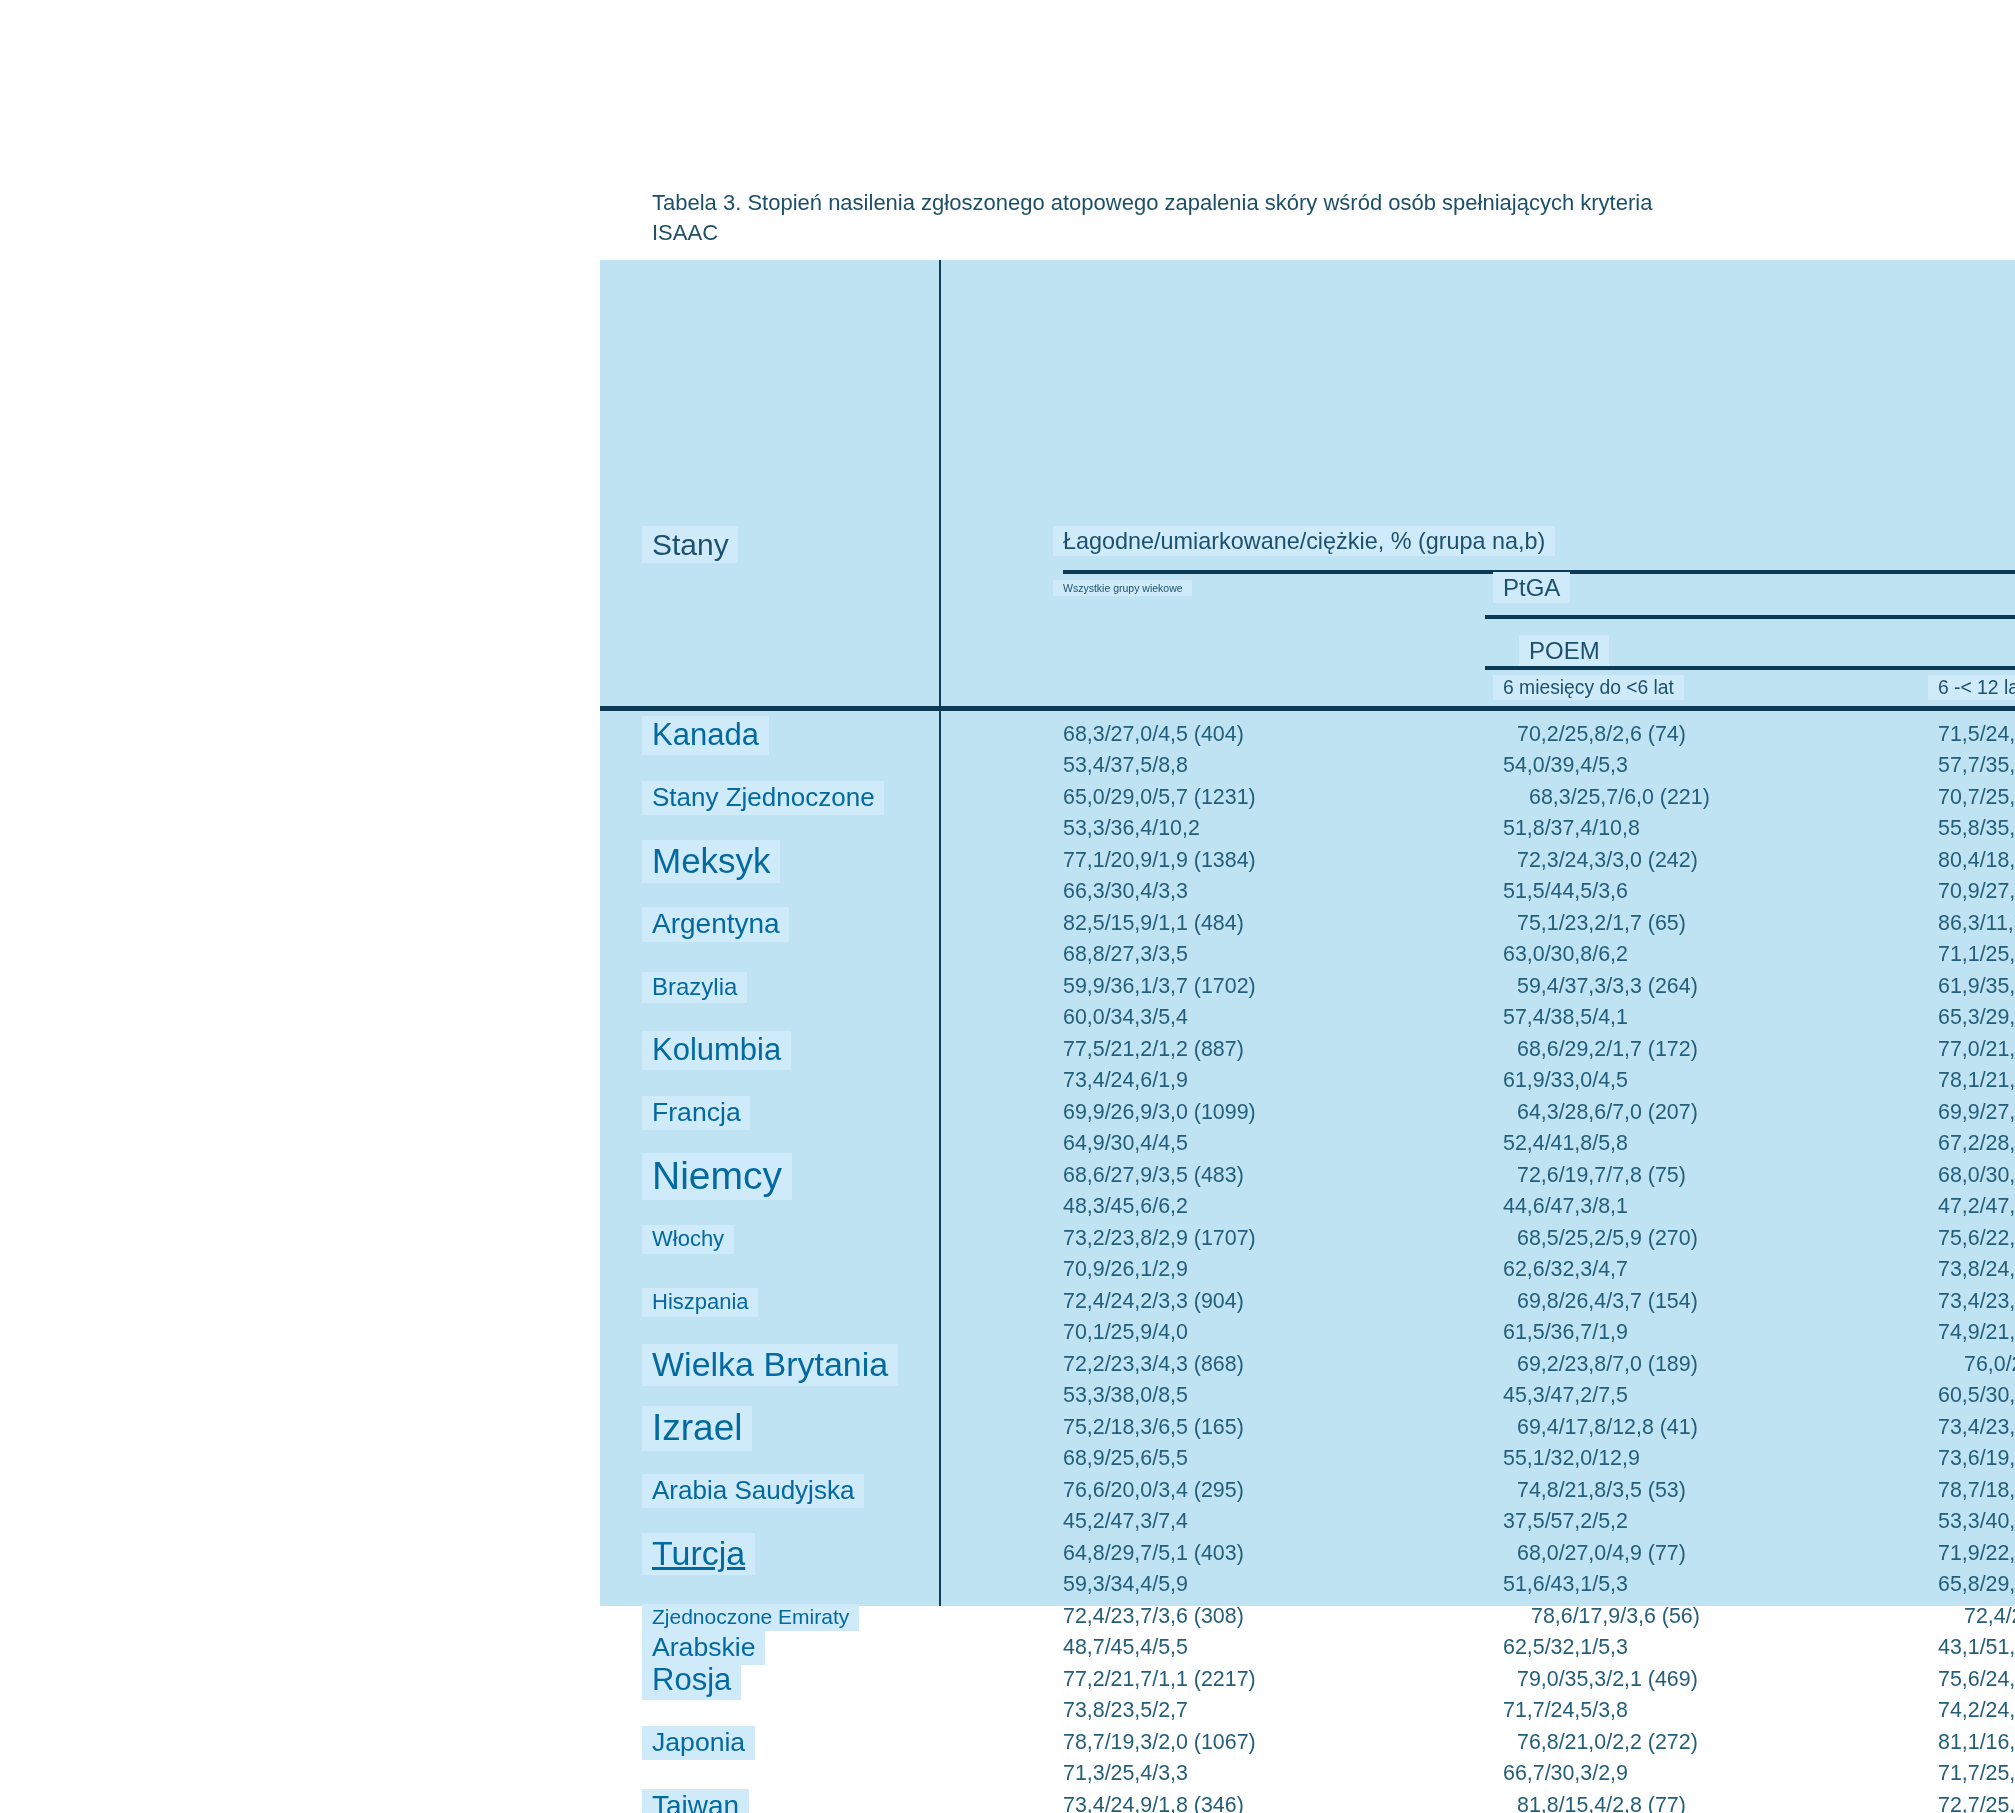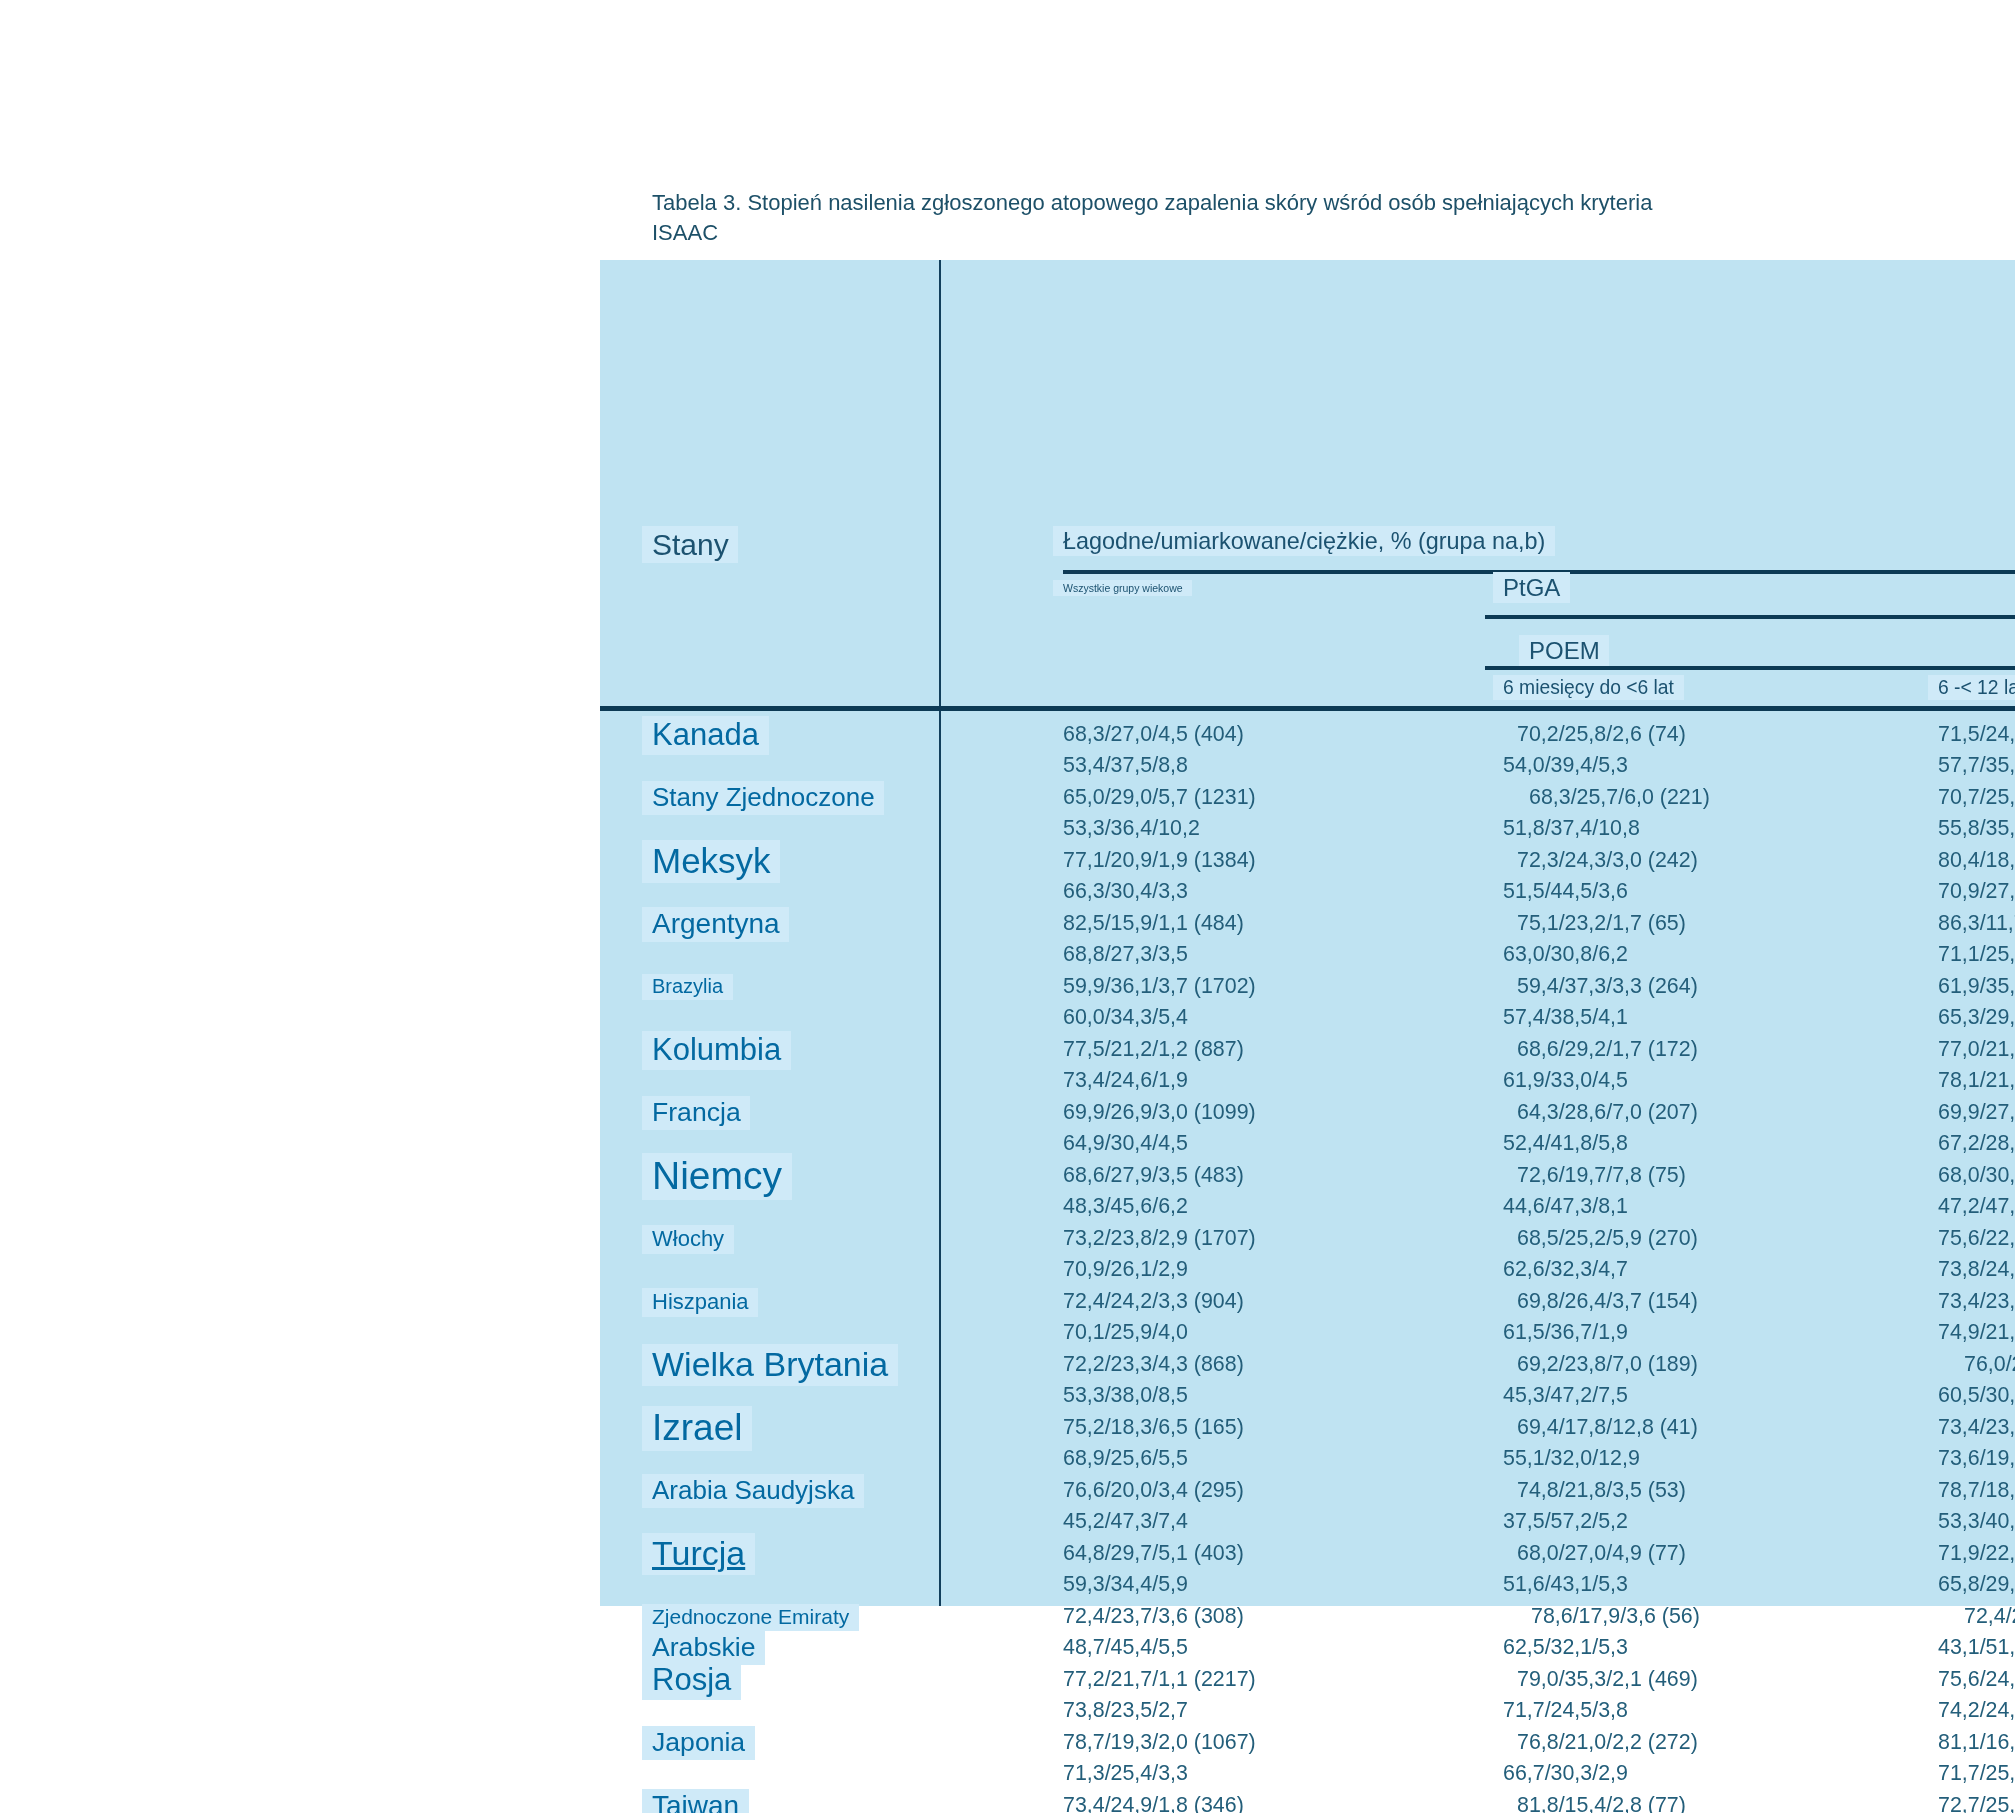--- a/index.html
+++ b/index.html
@@ -147,21 +147,21 @@
             <div class="dl" style="margin-left: 14px;">75,1/23,2/1,7 (65)</div>
             <div class="dl">63,0/30,8/6,2</div>
           </div>
           <div class="cell c3">
             <div class="dl" style="margin-left: 0px;">86,3/11,7/0,5 (204)</div>
             <div class="dl">71,1/25,5/2,4</div>
           </div>
         </div>
         <div class="row">
           <div class="cell country-cell">
-            <div class="cname-line" style="font-size: 20px;"><span class="hl">Brazylia</span></div>
+            <div class="cname-line" style="font-size: 24px;"><span class="hl">Brazylia</span></div>
           </div>
           <div class="cell c1">
             <div class="dl" style="margin-left: 0px;">59,9/36,1/3,7 (1702)</div>
             <div class="dl">60,0/34,3/5,4</div>
           </div>
           <div class="cell c2">
             <div class="dl" style="margin-left: 14px;">59,4/37,3/3,3 (264)</div>
             <div class="dl">57,4/38,5/4,1</div>
           </div>
           <div class="cell c3">

